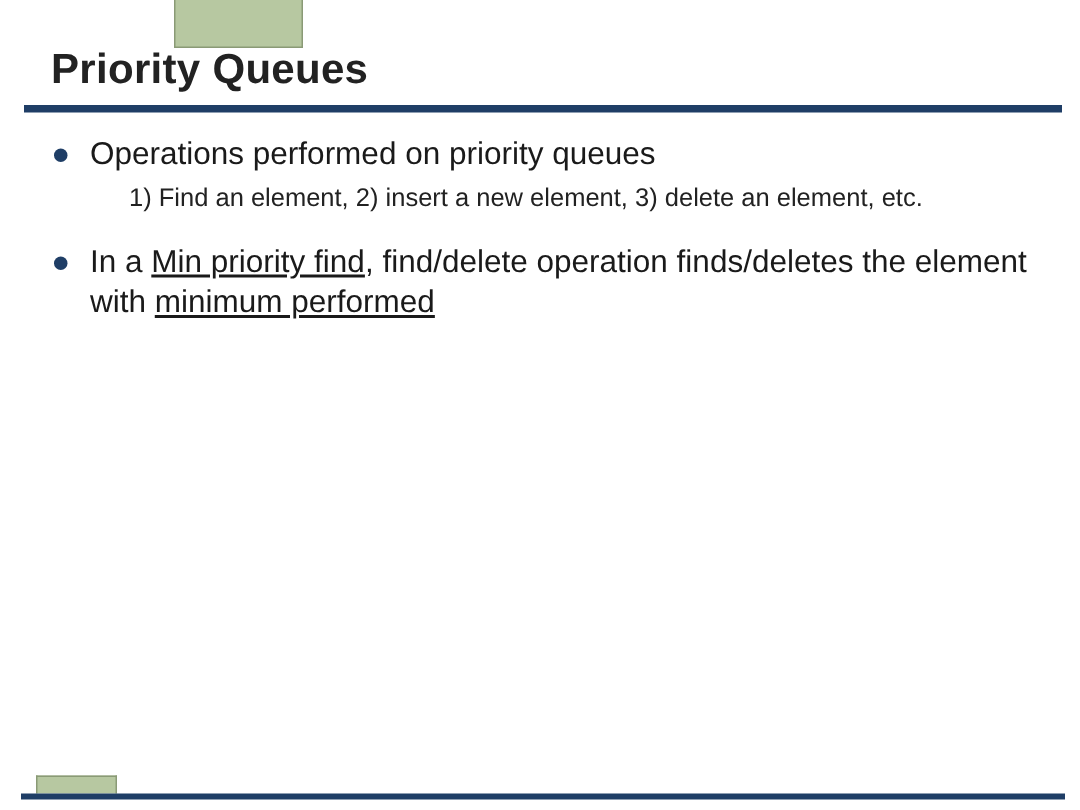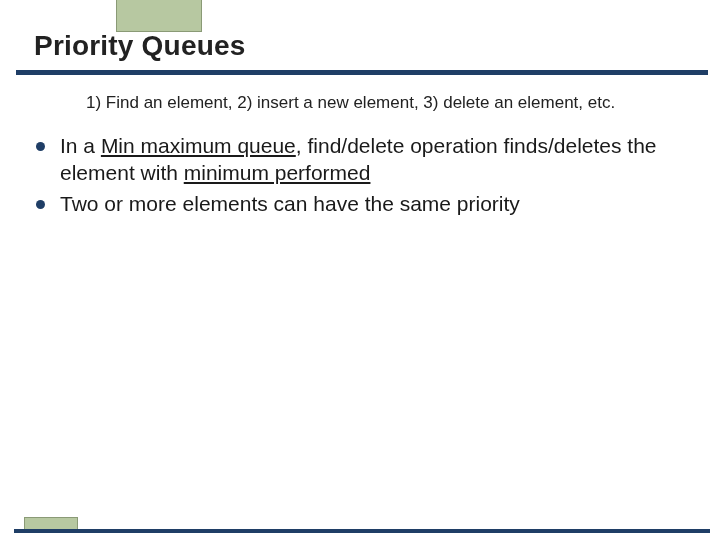--- a/index.html
+++ b/index.html
@@ -104,28 +104,28 @@
 <div class="top-accent"></div>
 
 <div class="title-wrap">
   <div class="title">Priority Queues</div>
 </div>
 <div class="title-underline"></div>
 
 <div class="content">
   <ul class="bullets">
 
+    <li>
+      <span>Operations performed on priority queues</span>
+    </li>
     <div class="sub">1) Find an element, 2) insert a new element, 3) delete an element, etc.</div>
 
     <li>
-      <span><span>In a </span><span class="u">Min maximum queue</span><span>, find/delete operation finds/deletes the element with </span><span class="u">minimum performed</span></span>
+      <span><span>In a </span><span class="u">Min priority find</span><span>, find/delete operation finds/deletes the element with </span><span class="u">minimum performed</span></span>
     </li>
 
 
-    <li>
-      <span>Two or more elements can have the same priority</span>
-    </li>
 
   </ul>
 </div>
 
 <div class="bottom-accent"></div>
 <div class="bottom-bar"></div>
 
 </body></html>

